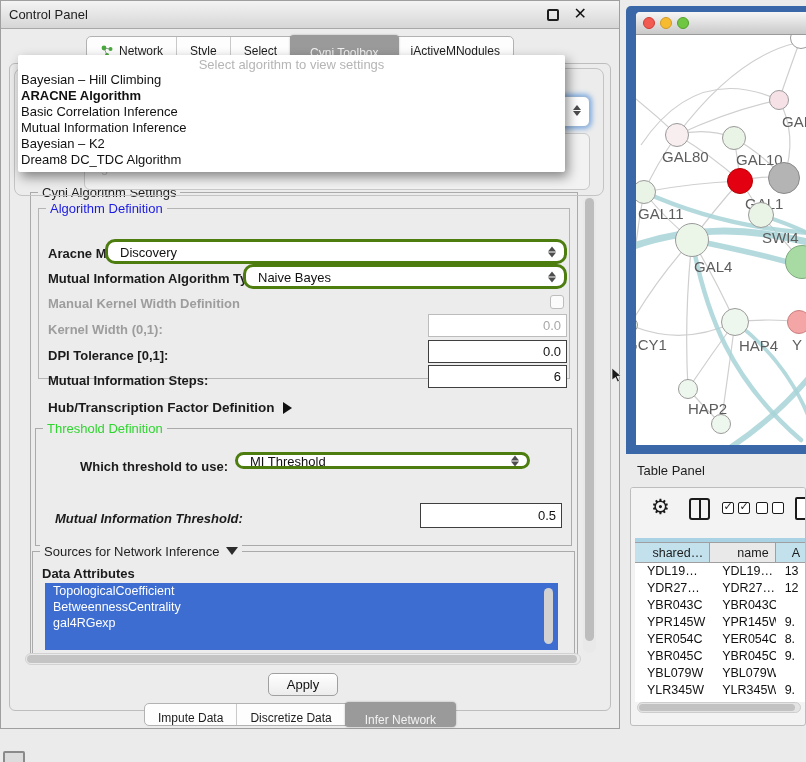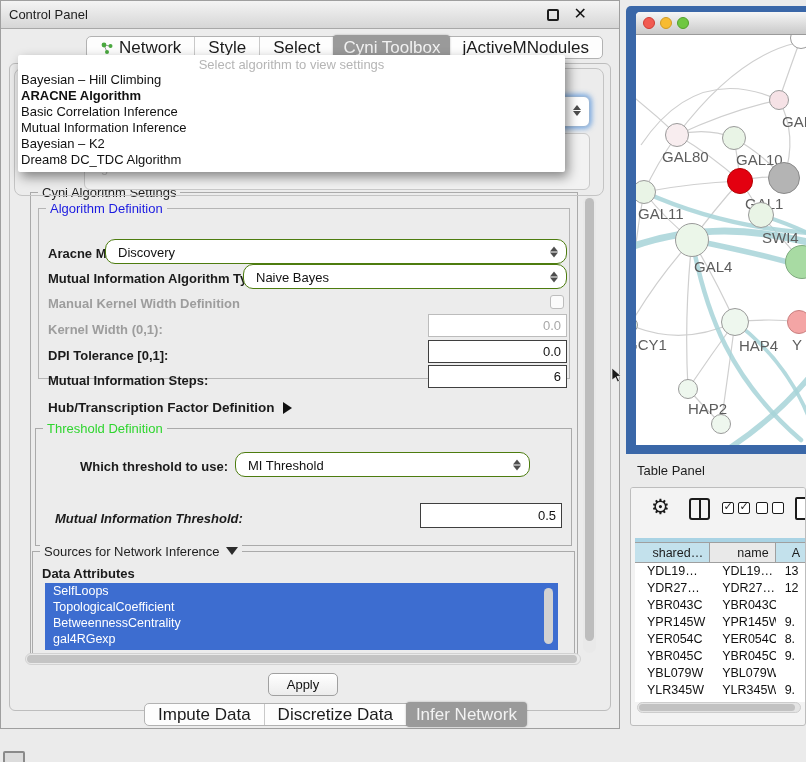--- a/index.html
+++ b/index.html
@@ -13,25 +13,25 @@
   .cw-titlebar { position:absolute; left:0; top:0; width:100%; height:28px;
           background:linear-gradient(#f4f4f4,#d6d6d6); border-bottom:1px solid #a8a8a8; }
   .cw-title { position:absolute; left:8px; top:0; line-height:28px; font-size:13px; color:#1d1d1d; }
   .cw-float { position:absolute; right:60px; top:8px; width:12px; height:12px;
           border:2px solid #1c1c1c; border-radius:2px; background:transparent; }
   .cw-close { position:absolute; right:32px; top:3px; font-size:16px; font-weight:bold; color:#111; }
 
   
   .seg-bar { position:absolute; display:flex; height:23px; border:1px solid #b2b2b2;
           border-radius:5px; background:#fdfdfd; }
-  .seg { display:flex; align-items:center; gap:5px; padding:0 13px; font-size:17px; color:#1c1c1c;
+  .seg { display:flex; align-items:flex-end; gap:5px; padding:0 13px; font-size:12px; color:#1c1c1c;
           border-right:1px solid #c9c9c9; white-space:nowrap; }
   .seg:last-child { border-right:none; }
   .seg.selected { background:#9a9a9a; color:#f2f2f2; border-radius:4px; margin:-2px -1px;
-          padding:0 10px; border-right:none; box-shadow:0 0 2px rgba(0,0,0,.3); position:relative; z-index:3; }
+          padding:0 20px; border-right:none; box-shadow:0 0 2px rgba(0,0,0,.3); position:relative; z-index:3; }
   .top-tabbar { left:86px; top:36px; }
   .bottom-tabbar { left:144px; top:703px; }
 
   .inner-panel { position:absolute; left:8px; top:62px; width:602px; height:648px;
           border:1px solid #bdbdbd; border-radius:6px; background:#ececec; }
 
   
   .cyni-outer-box { position:absolute; left:14px; top:68px; width:590px; height:128px;
           border:1px solid #c4c4c4; border-radius:8px; z-index:1; }
   .algo-combo-under { position:absolute; left:84px; top:96px; width:506px; height:31px;
@@ -51,21 +51,21 @@
   
   .gbox { position:absolute; border:1px solid #aaaaaa; background:transparent; }
   .gbox-label { position:absolute; top:-8px; left:7px; background:#ececec; padding:0 4px;
           font-size:13px; color:#1f1f1f; white-space:nowrap; }
   .lbl-blue  { color:var(--group-label-blue); }
   .lbl-green { color:var(--group-label-green); }
 
   .flabel { position:absolute; font-size:13px; font-weight:bold; color:#1b1b1b; white-space:nowrap; }
   .flabel.disabled { color:#9d9d9d; }
 
-  .combo { position:absolute; background:#fff; border:1px solid #4d7c0f; border-radius:10px;
+  .combo { position:absolute; background:#fff; border:3px solid #4d7c0f; border-radius:10px;
           font-size:13px; color:#111; }
   .combo .val { position:absolute; left:12px; top:50%; transform:translateY(-50%); white-space:nowrap; }
   .combo .arrows { position:absolute; right:8px; top:50%; transform:translateY(-50%);
           display:flex; flex-direction:column; gap:1px; }
   .combo .arrows i { width:0; height:0; border-left:4px solid transparent; border-right:4px solid transparent; }
   .combo .arrows i.up { border-bottom:5px solid #4d4d4d; }
   .combo .arrows i.dn { border-top:5px solid #4d4d4d; }
 
   .tinput { position:absolute; background:#fff; border:1px solid #3f3f3f; font-size:13px; color:#111;
           text-align:right; padding:0 5px; line-height:21px; }
@@ -249,38 +249,37 @@
 
   <span class="flabel" style="left:48px;top:373px;">Mutual Information Steps:</span>
   <div class="tinput" style="left:428px;top:365px;width:139px;height:23px;">6</div>
 
   <span class="flabel" style="left:48px;top:400px;font-weight:bold;font-size:13.5px;"><span>Hub/Transcription Factor Definition</span><span class="hub-arrow"></span></span>
 
   <div class="gbox" style="left:35px;top:428px;width:537px;height:118px;">
     <span class="gbox-label lbl-green">Threshold Definition</span>
   </div>
   <span class="flabel" style="left:80px;top:459px;">Which threshold to use:</span>
-  <div class="combo" style="left:235px;top:452px;width:295px;height:25px;">
+  <div class="combo" style="left:235px;top:452px;width:295px;height:17px;">
     <span class="val">MI Threshold</span>
     <span class="arrows">
         <i class="up"></i>
         <i class="dn"></i>
       </span>
   </div>
 
   <span class="flabel" style="left:55px;top:511px;font-style:italic;">Mutual Information Threshold:</span>
   <div class="tinput" style="left:420px;top:503px;width:142px;height:25px;line-height:23px;">0.5</div>
 
   <div class="gbox" style="left:32px;top:551px;width:543px;height:107px;">
     <span class="gbox-label"><span>Sources for Network Inference</span><span class="src-arrow"></span></span>
   </div>
   <span class="flabel" style="left:42px;top:566px;">Data Attributes</span>
   <div class="attr-list">
     <div>
-        <div class="attr-item">SelfLoops</div>
         <div class="attr-item">TopologicalCoefficient</div>
         <div class="attr-item">BetweennessCentrality</div>
         <div class="attr-item">gal4RGexp</div>
       </div>
     <div class="attr-scroll"></div>
   </div>
 
   <div class="hscroll">
       <div class="thumb"></div>
     </div>

